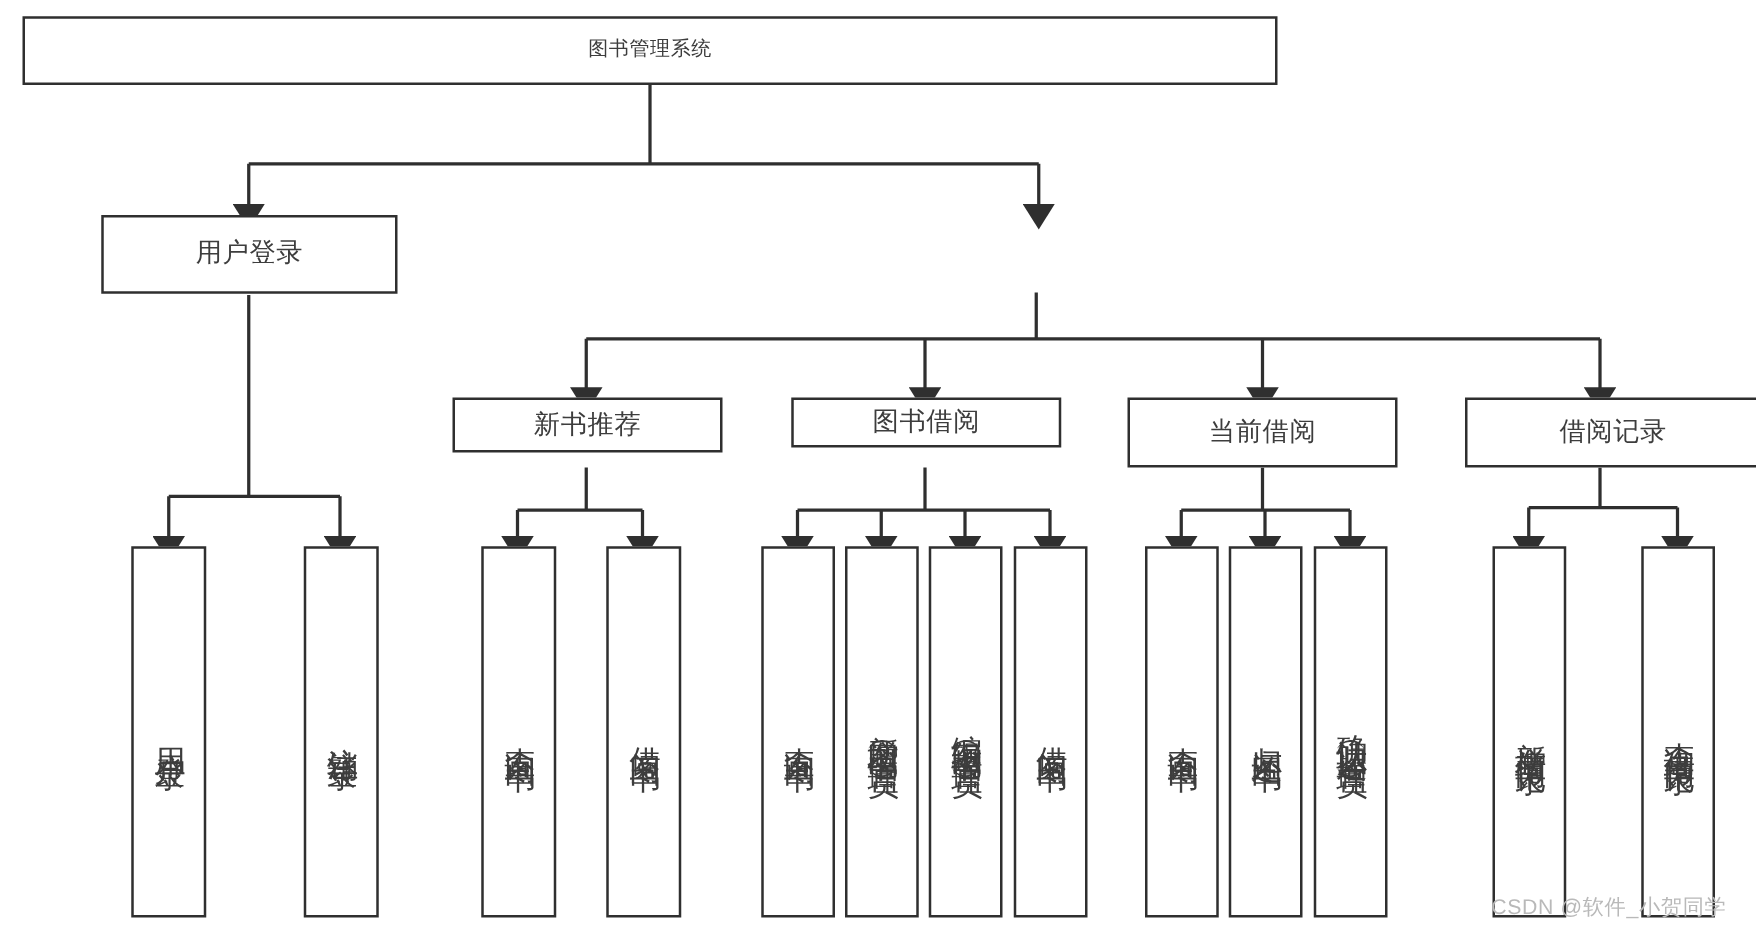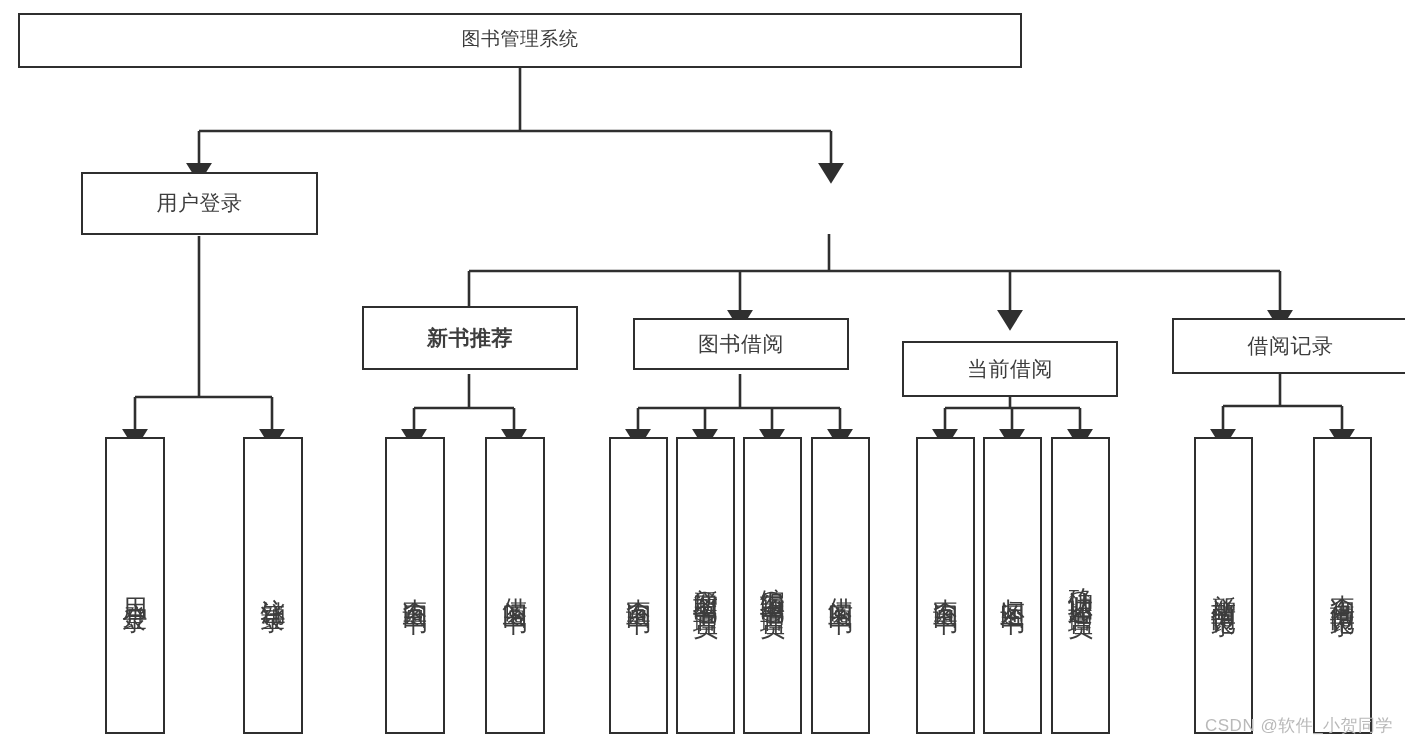--- a/index.html
+++ b/index.html
@@ -41,22 +41,21 @@
     line-height: 1.18;
     letter-spacing: 0.5px;
     white-space: nowrap;
   }
   
   .node.h .label {
     writing-mode: horizontal-tb;
     font-size: 21px;
   }
   .node.root .label {
-    font-size: 19px;
-    font-family: Liberation Mono, monospace;
+    font-size: 16px;
   }
   
   .node.v {
     align-items: flex-start;
     padding-top: 0;
   }
   .node.v .label {
     writing-mode: vertical-rl;
     text-orientation: upright;
     font-size: 25px;
@@ -135,29 +134,29 @@
 
   <div class="node h root" style="left:18px; top:13px; width:1004px; height:55px;">
     <span class="label">图书管理系统</span>
   </div>
 
   <div class="node h" style="left:81px; top:172px; width:237px; height:63px;">
     <span class="label">用户登录</span>
   </div>
 
 
-  <div class="node h" style="left:362px; top:306px; width:216px; height:64px;font-weight:bold;">
+  <div class="node h" style="left:362px; top:318px; width:216px; height:44px;">
     <span class="label">新书推荐</span>
   </div>
 
-  <div class="node h" style="left:633px; top:318px; width:216px; height:52px;">
+  <div class="node h" style="left:633px; top:318px; width:216px; height:40px;">
     <span class="label">图书借阅</span>
   </div>
 
-  <div class="node h" style="left:902px; top:318px; width:216px; height:56px;margin-top:23px;">
+  <div class="node h" style="left:902px; top:318px; width:216px; height:56px;">
     <span class="label">当前借阅</span>
   </div>
 
   <div class="node h" style="left:1172px; top:318px; width:237px; height:56px;">
     <span class="label">借阅记录</span>
   </div>
 
   <div class="node v" style="left:105px; top:437px; width:60px; height:297px;">
     <span class="label">用户登录</span>
   </div>
@@ -203,15 +202,15 @@
   </div>
 
   <div class="node v" style="left:1194px; top:437px; width:59px; height:297px;">
     <span class="label">新增借阅记录</span>
   </div>
 
   <div class="node v" style="left:1313px; top:437px; width:59px; height:297px;">
     <span class="label">查询借阅记录</span>
   </div>
 
-  <div class="watermark" style="left:1193px; top:714px;margin-left:12px;">CSDN @软件_小贺同学</div>
+  <div class="watermark" style="left:1193px; top:714px;">CSDN @软件_小贺同学</div>
 
 </div>
 
 </body></html>

